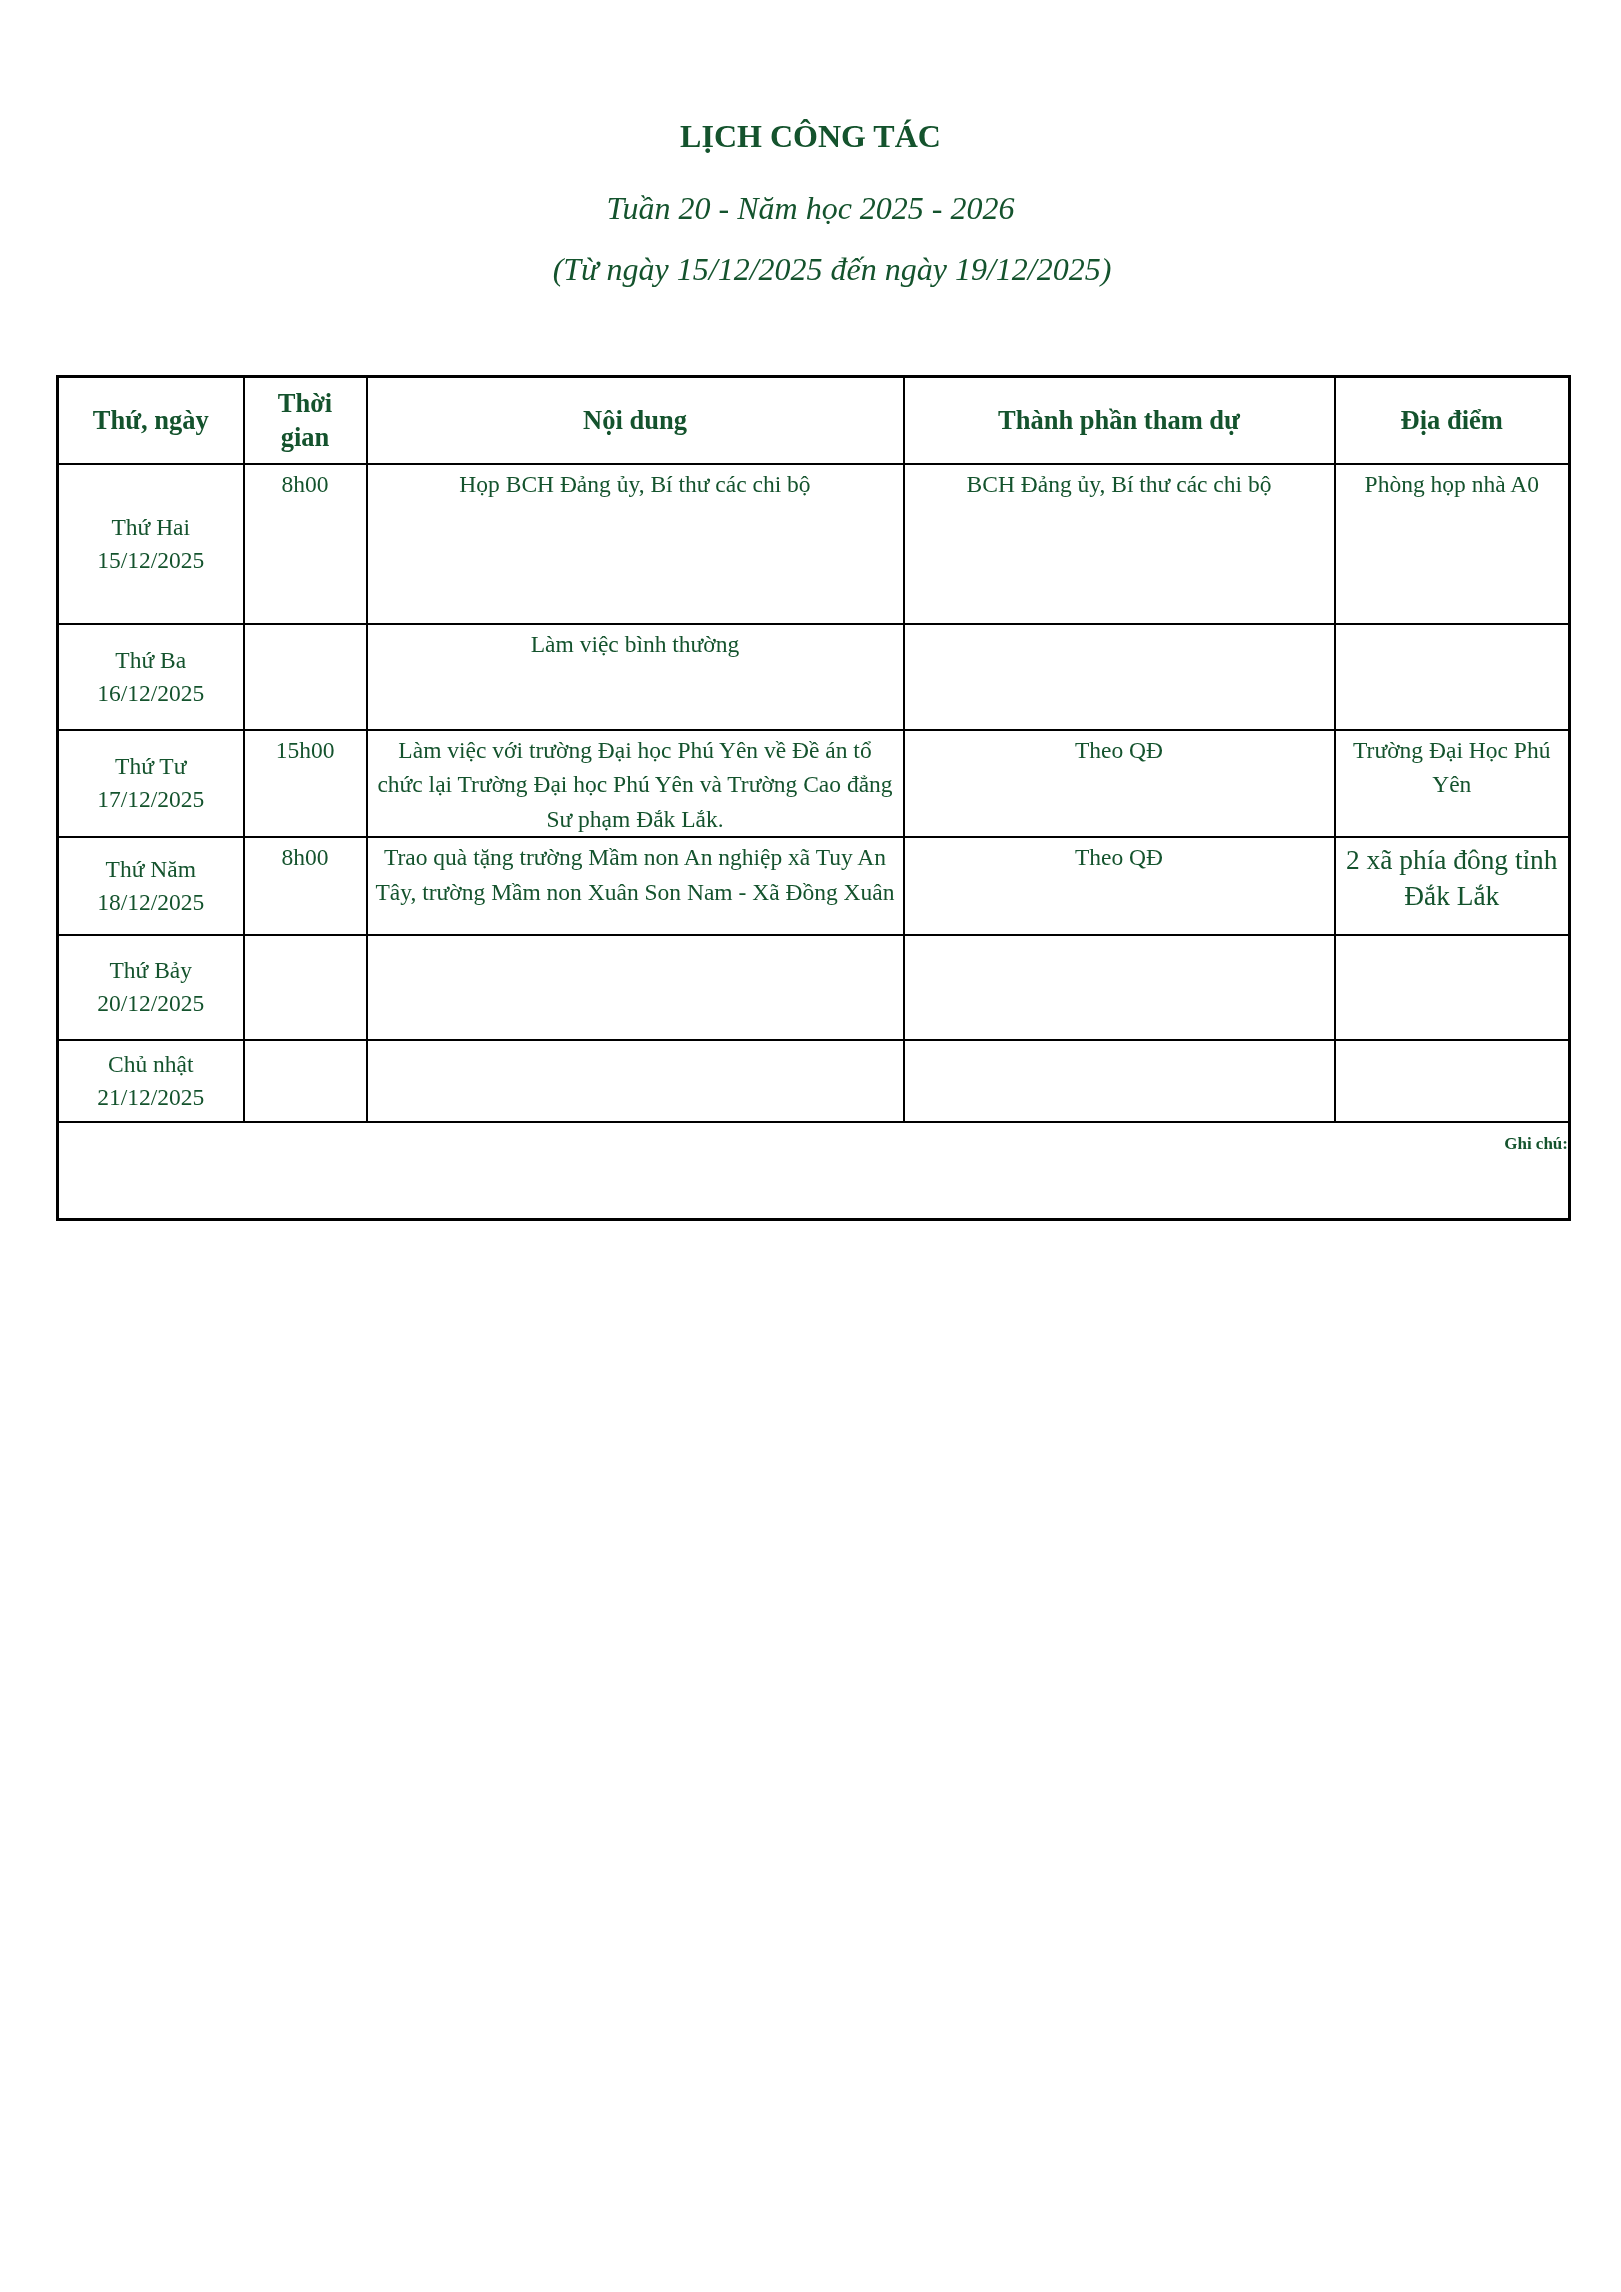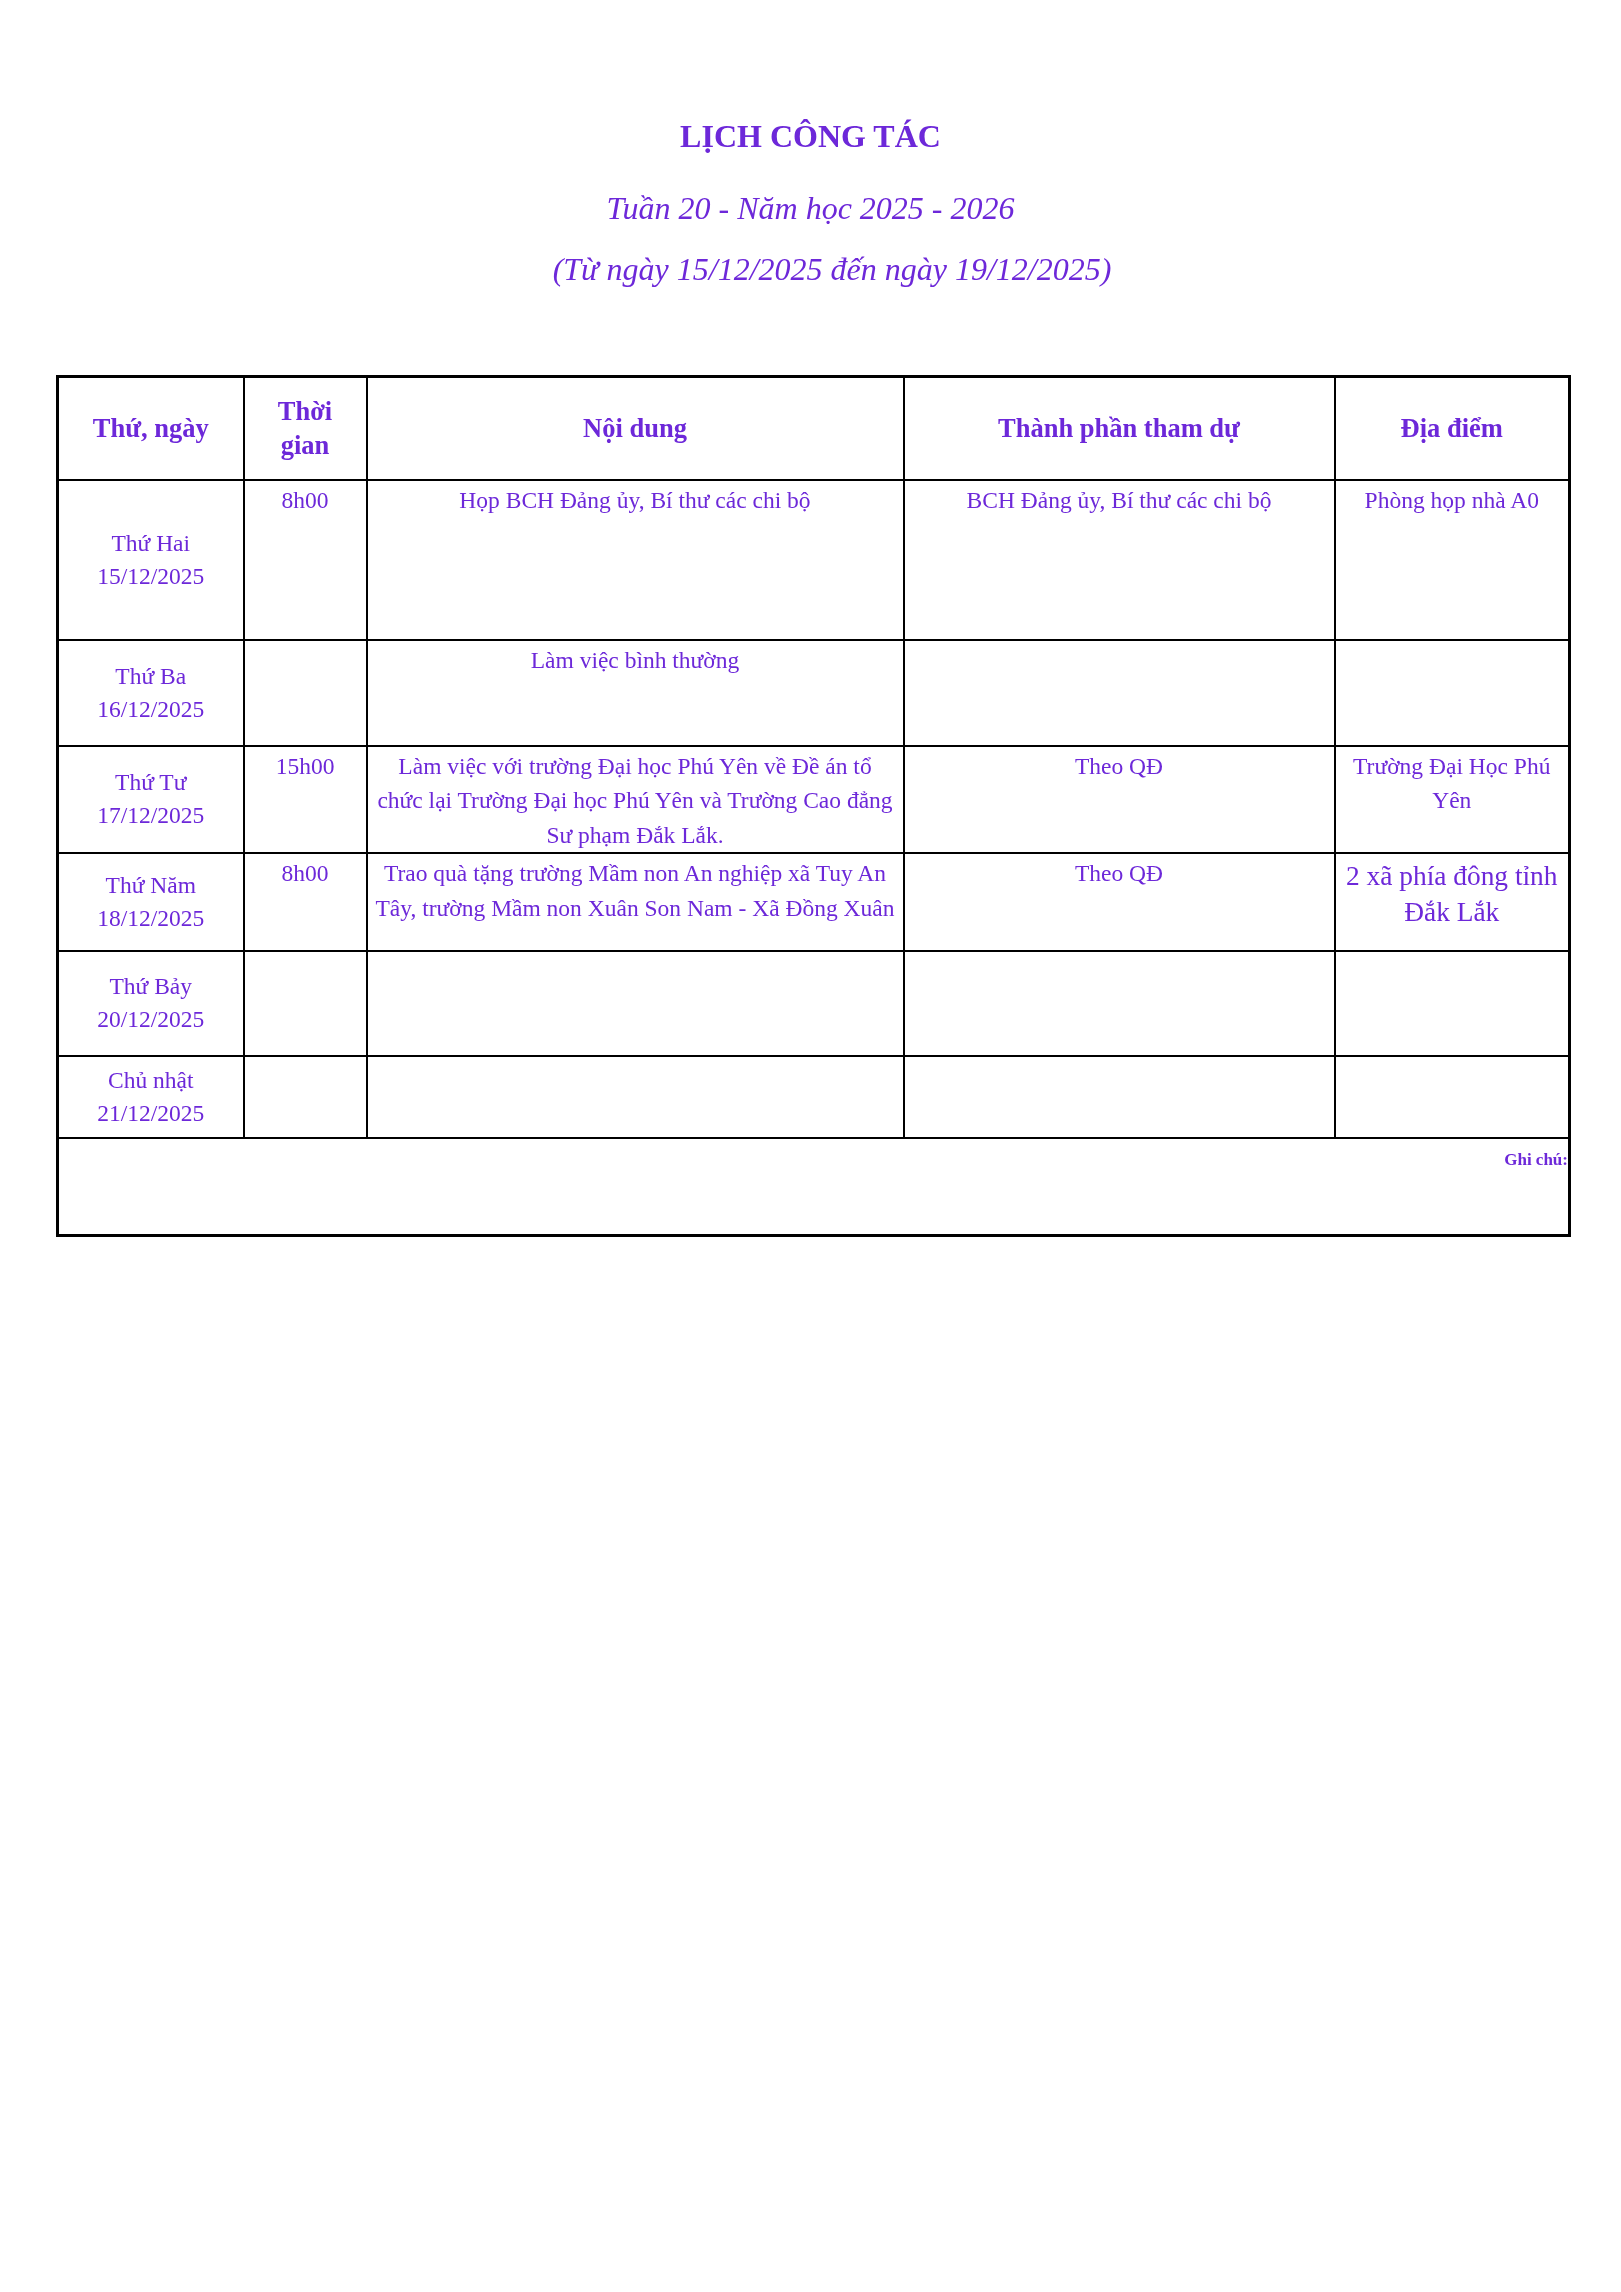--- a/index.html
+++ b/index.html
@@ -5,21 +5,21 @@
   html, body {
     margin: 0;
     padding: 0;
     background: #ffffff;
   }
   .page {
     position: relative;
     width: 1621px;
     height: 2293px;
     background: #ffffff;
-    color: #6d28d9;
+    color: #14532d;
     font-family: "Liberation Serif", "DejaVu Serif", serif;
     box-sizing: border-box;
     padding-top: 120px;
     overflow: hidden;
   }
   .doc-title {
     margin: 0;
     text-align: center;
     font-size: 32px;
     font-weight: bold;
@@ -52,21 +52,21 @@
     border: 2.9px solid #000000;
     box-sizing: border-box;
     overflow: hidden;
   }
   col.c-day  { width: 186px; }
   col.c-time { width: 123px; }
   col.c-content { width: 537px; }
   col.c-part { width: 431px; }
   col.c-loc  { width: 235px; }
 
-  tr.head-row { height: 103px; font-family: Liberation Serif, serif; }
+  tr.head-row { height: 87px; font-family: Liberation Serif, serif; }
   tr.row-1 { height: 160px; }
   tr.row-2 { height: 106px; }
   tr.row-3 { height: 100px; }
   tr.row-4 { height: 98px; }
   tr.row-5 { height: 108px; }
   tr.row-6 { height: 105px; }
   tr.row-7 { height: 82px; }
   tr.note-row { height: 98px; }
 
   th.hcell {

